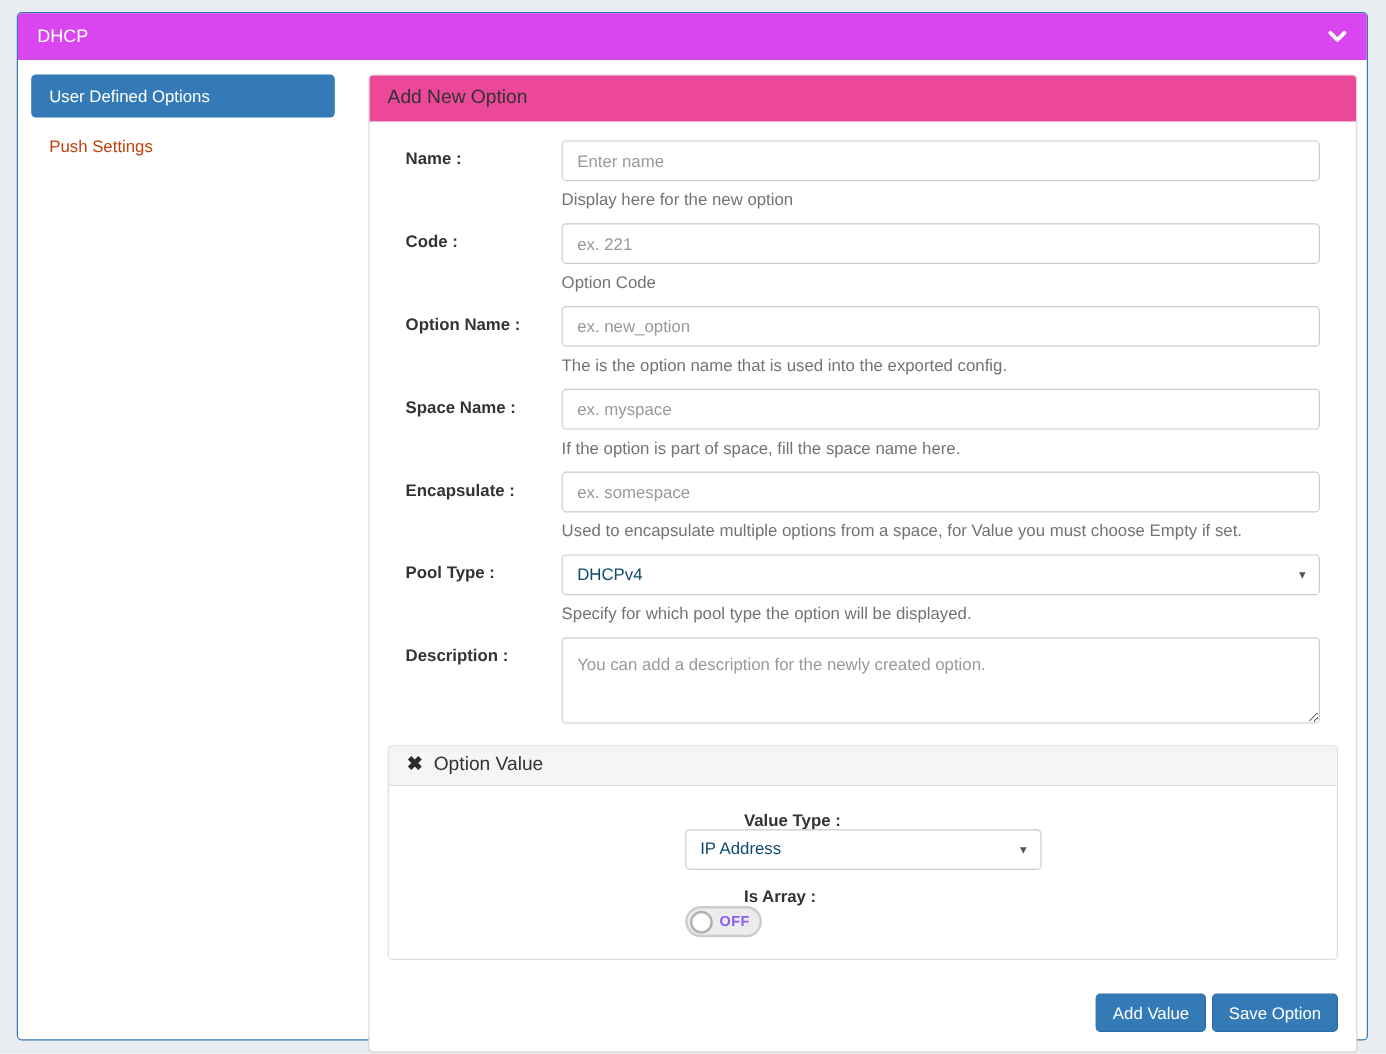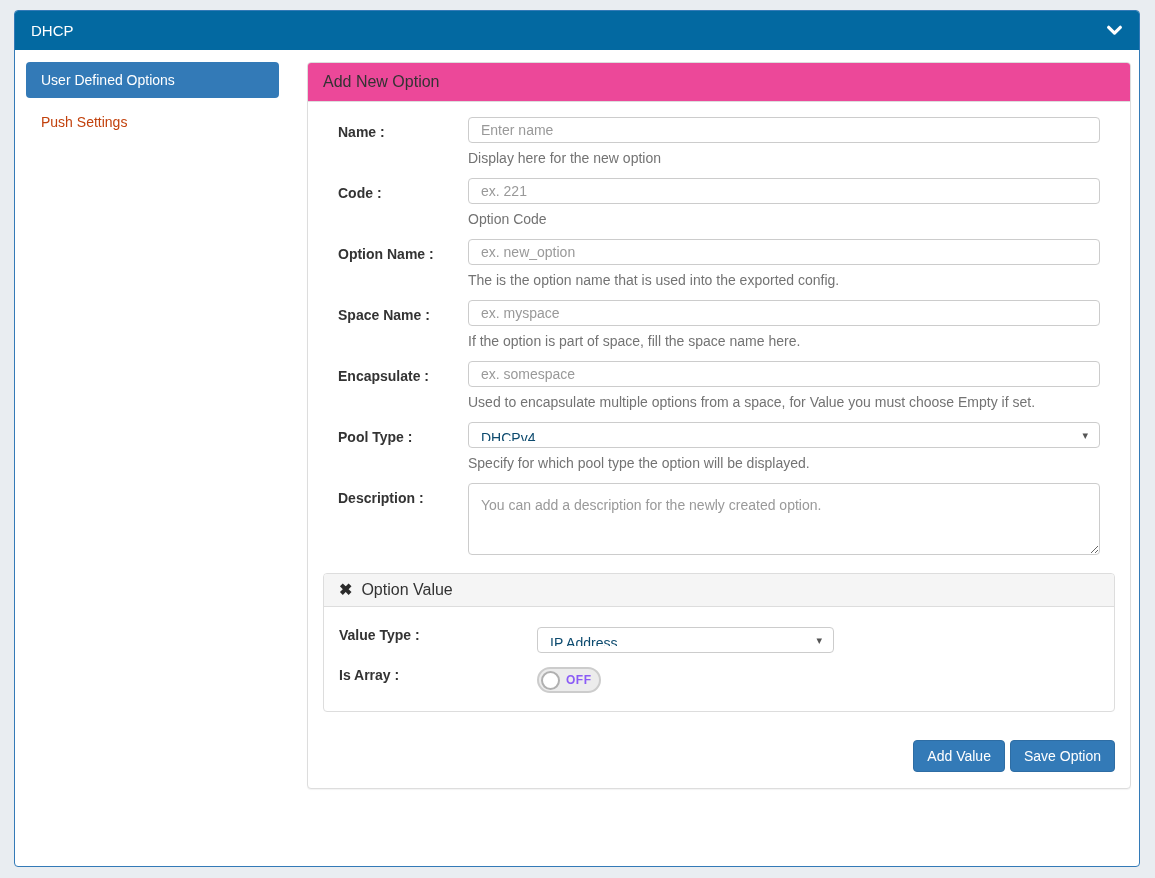--- a/index.html
+++ b/index.html
@@ -15,21 +15,21 @@
 
   
   .outer-panel {
     position: absolute; left: 14px; top: 10px;
     width: 1126px; height: 857px;
     background: #fff;
     border: 1px solid #337ab7;
     border-radius: 4px;
   }
   .outer-heading {
-    background: #0369a1; color: #fff;
+    background: #d946ef; color: #fff;
     padding: 11px 16px;
     border-radius: 3px 3px 0 0;
     display: flex; align-items: flex-end; justify-content: space-between;
     font-size: 15px;
   }
   .outer-body {
     display: flex;
     padding: 12px 8px 12px 11px;
     gap: 28px;
   }
@@ -66,21 +66,21 @@
   .form-area { padding: 0 15px; }
   .form-group { display: flex; margin-bottom: 10px; }
   .form-label {
     width: 130px; flex: none;
     font-weight: bold; color: #333;
     padding-top: 7px;
   }
   .control-col { flex: 1; min-width: 0; }
   .form-control {
     width: 100%;
-    height: 26px;
+    height: 34px;
     padding: 6px 12px;
     border: 1px solid #ccc;
     border-radius: 4px;
     font: inherit; color: #555;
     background: #fff;
     line-height: 1.4;
   }
   input.form-control::placeholder,
   textarea.form-control::placeholder { color: #999; opacity: 1; }
   textarea.form-control { height: 72px; resize: vertical; padding-top: 12px; }
@@ -111,21 +111,21 @@
     border-radius: 3px 3px 0 0;
     padding: 7px 15px;
     font-size: 16px; color: #333;
     display: flex; align-items: center; gap: 9px;
   }
   .ov-close {
     font-size: 16px; font-weight: bold; color: #2b2b2b;
     cursor: pointer; line-height: 1;
   }
   .ov-body { padding: 20px 15px 18px; }
-  .ov-row { display: flex; margin-bottom: 14px; }
+  .ov-row { display: flex; align-items: center; margin-bottom: 14px; flex-direction: column; }
   .ov-row:last-child { margin-bottom: 0; }
   .ov-label { width: 198px; flex: none; font-weight: bold; color: #333; }
   .ov-control { width: 297px; }
 
   
   .toggle {
     display: inline-flex; align-items: center;
     width: 64px; height: 26px;
     border: 2px solid #ccc; border-radius: 14px;
     background: #ececec;

